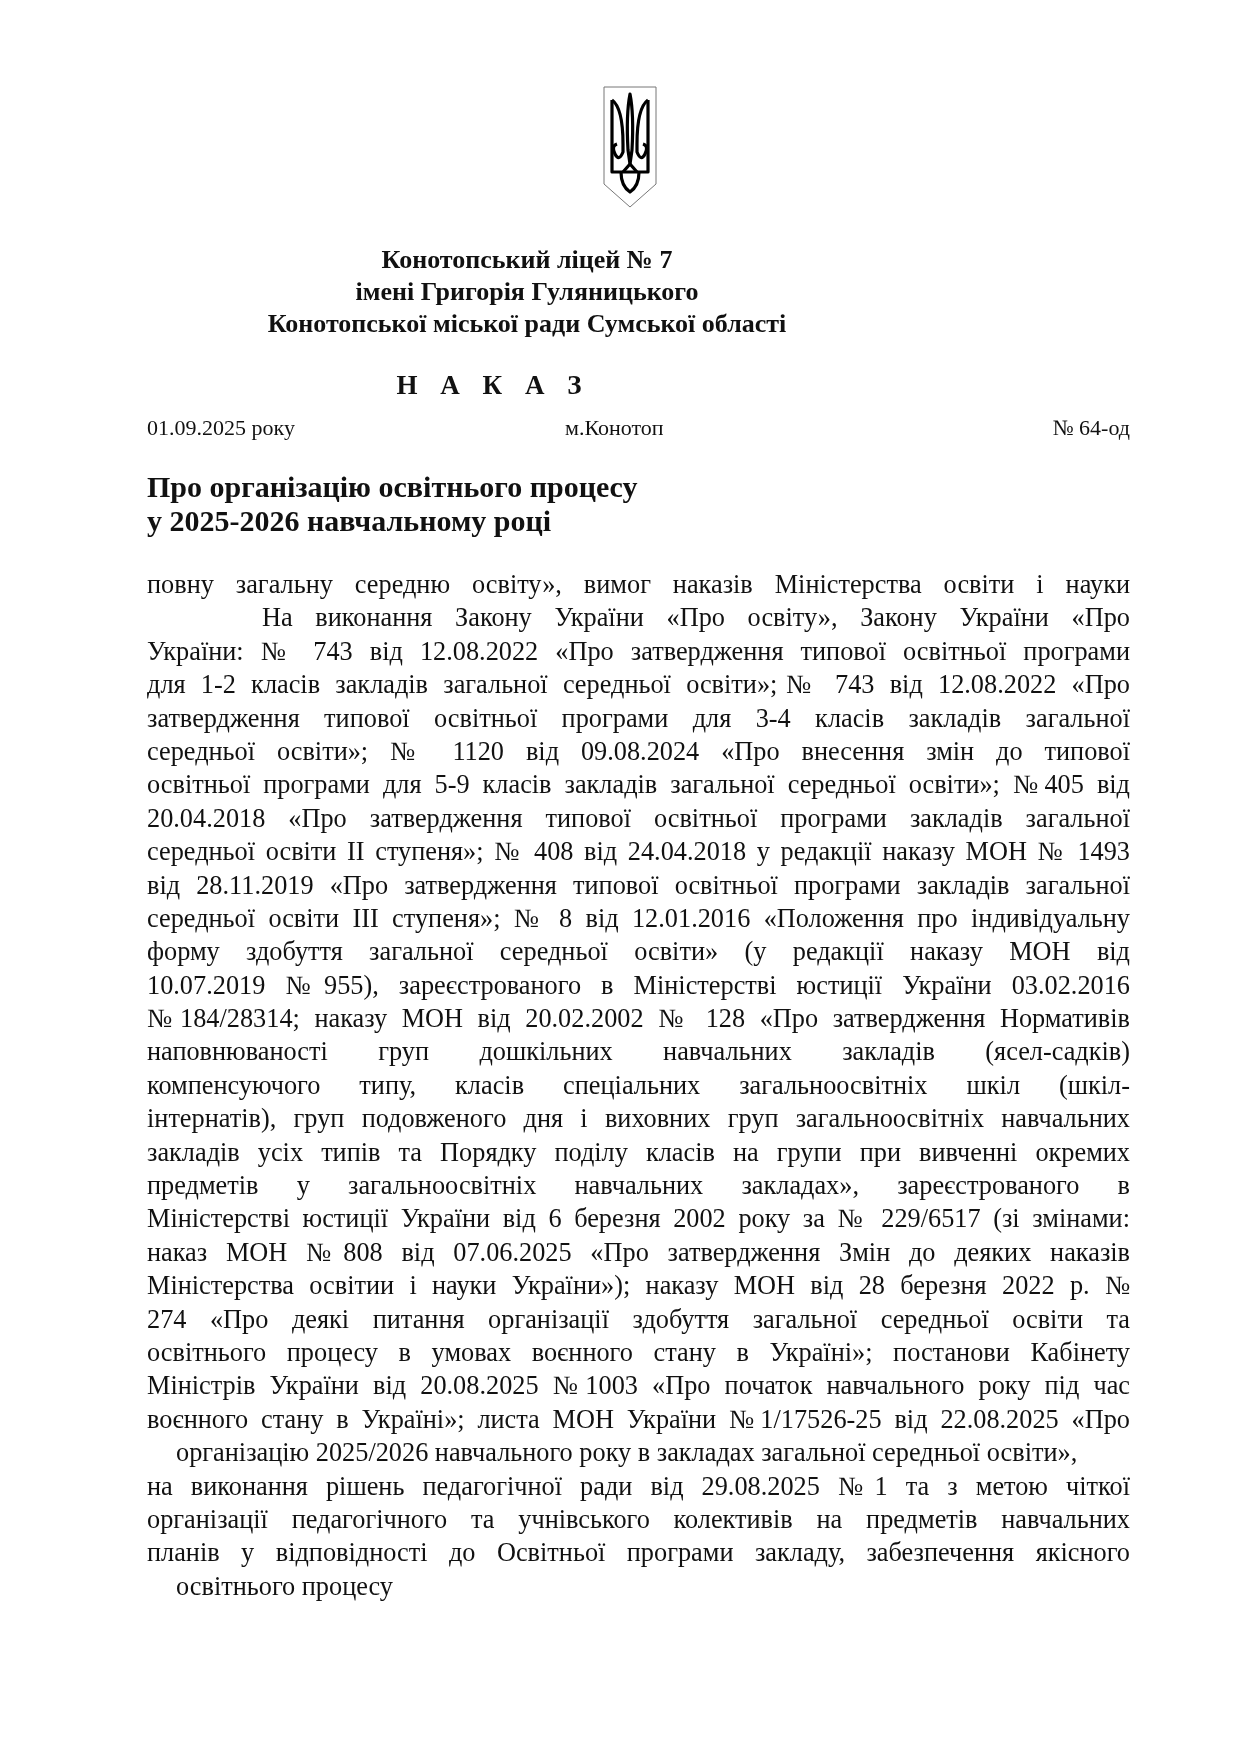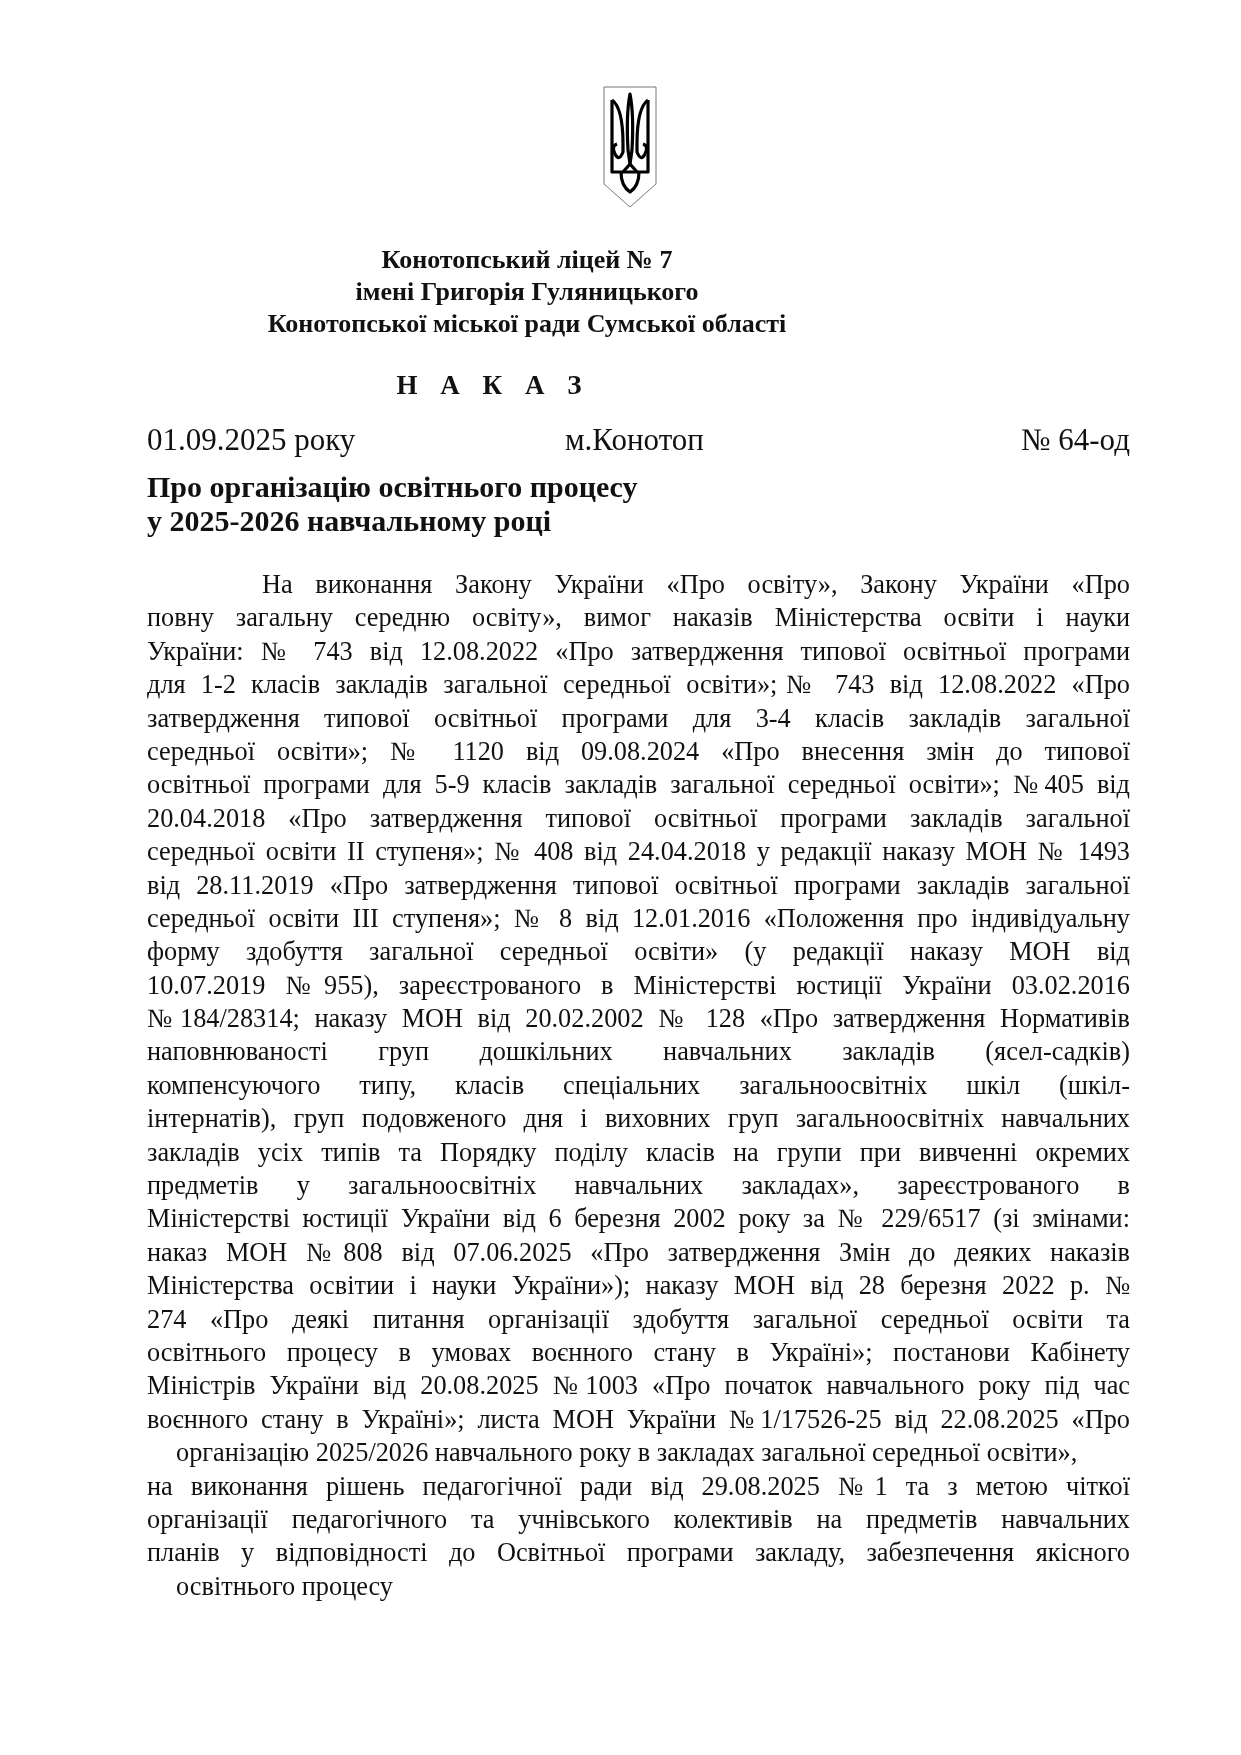--- a/index.html
+++ b/index.html
@@ -4,21 +4,21 @@
 <style>
   html, body { margin: 0; padding: 0; background: #ffffff; }
   body { width: 1241px; height: 1755px; position: relative; overflow: hidden;
          font-family: "Liberation Serif", "DejaVu Serif", serif; color: #111; }
   .emblem { position: absolute; left: 603px; top: 86px; width: 54px; height: 122px; }
   .header { position: absolute; left: 0; width: 1054px; top: 244px; text-align: center;
             font-weight: bold; font-size: 26px; line-height: 32px; }
   .header div { white-space: nowrap; }
   .doc-type { position: absolute; left: 0; width: 986px; top: 370px; text-align: center;
               font-weight: bold; font-size: 27px; letter-spacing: 8px; line-height: 30px; }
-  .meta-row { position: absolute; left: 147px; width: 983px; top: 424px; font-size: 31px; line-height: 32px; height: 32px; }
+  .meta-row { position: absolute; left: 147px; width: 983px; top: 412px; font-size: 22px; line-height: 32px; height: 32px; }
   .meta-row span { position: absolute; top: 0; white-space: nowrap; }
   .meta-date { left: 0; }
   .meta-place { left: 418px; }
   .meta-number { right: 0; margin-left: 16px; }
   .subject { position: absolute; left: 147px; top: 470px; font-weight: bold; font-size: 30px; line-height: 34px; }
   .subject div { white-space: nowrap; }
   .body { position: absolute; left: 147px; width: 983px; top: 568px; font-size: 26.3px; line-height: 33.4px; }
   .body .line { display: block; white-space: nowrap; text-align: justify; text-align-last: justify; height: 33.4px; }
   .body .line.last { text-align-last: left; margin-left: 29px; }
   .body .line.indent { padding-left: 115px; }
@@ -51,22 +51,22 @@
   <span class="meta-place">м.Конотоп</span>
   <span class="meta-number">№ 64-од</span>
 </div>
 
 <div class="subject">
   <div>Про організацію освітнього процесу</div>
   <div>у 2025-2026 навчальному році</div>
 </div>
 
 <div class="body">
+  <span class="line">повну загальну середню освіту», вимог наказів Міністерства освіти і науки</span>
   <span class="line indent">На виконання Закону України «Про освіту», Закону України «Про</span>
-  <span class="line">повну загальну середню освіту», вимог наказів Міністерства освіти і науки</span>
   <span class="line">України: № 743 від 12.08.2022 «Про затвердження типової освітньої програми</span>
   <span class="line">для 1-2 класів закладів загальної середньої освіти»;№ 743 від 12.08.2022 «Про</span>
   <span class="line">затвердження типової освітньої програми для 3-4 класів закладів  загальної</span>
   <span class="line">середньої освіти»; № 1120 від 09.08.2024 «Про внесення змін до типової</span>
   <span class="line">освітньої програми для 5-9 класів закладів  загальної середньої освіти»; №405 від</span>
   <span class="line">20.04.2018 «Про затвердження типової освітньої програми закладів загальної</span>
   <span class="line">середньої освіти ІІ ступеня»; № 408 від 24.04.2018 у редакції наказу МОН № 1493</span>
   <span class="line">від 28.11.2019 «Про затвердження типової освітньої програми закладів загальної</span>
   <span class="line">середньої освіти ІІІ ступеня»; № 8 від 12.01.2016 «Положення про індивідуальну</span>
   <span class="line">форму здобуття  загальної середньої освіти» (у редакції наказу МОН від</span>

